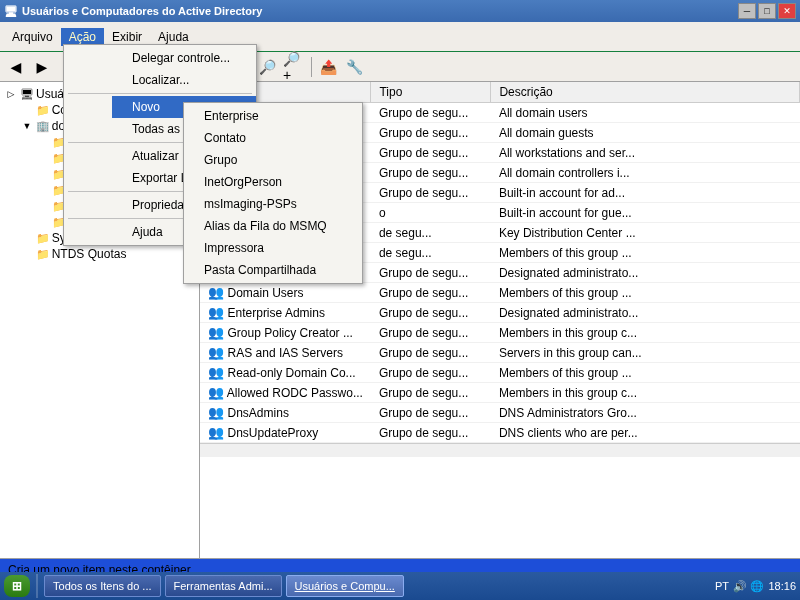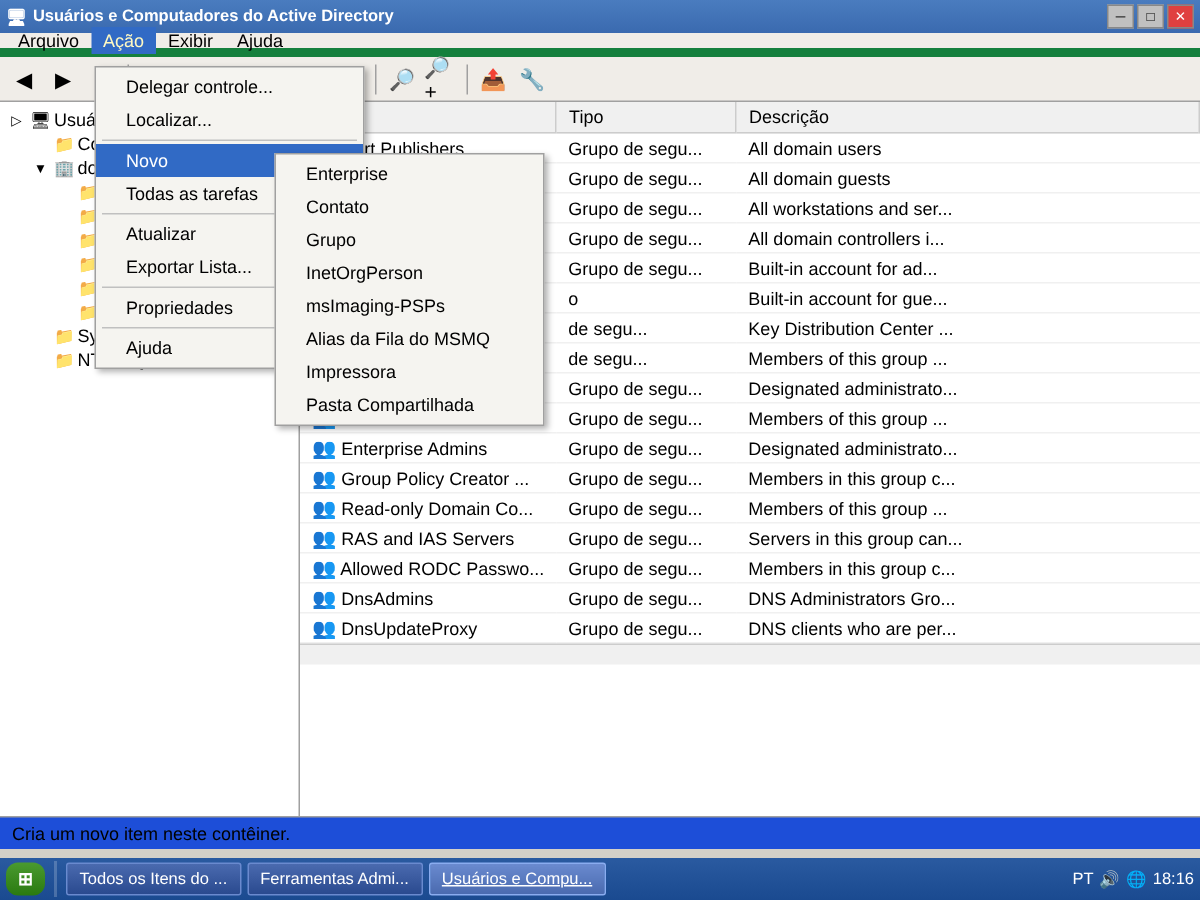--- a/index.html
+++ b/index.html
@@ -44,24 +44,24 @@
       justify-content: center;
       font-size: 9px;
       cursor: pointer;
       color: #000;
     }
     .win-btn.close { background: #e04040; color: white; }
 
     
     #menu-bar {
       background: #f0ede8;
-      height: 16px;
-      display: flex;
-      align-items: center;
-      border-bottom: 6px solid #15803d;
+      height: 30px;
+      display: flex;
+      align-items: center;
+      border-bottom: 1px solid #15803d;
       padding: 0 4px;
     }
     .menu-item {
       padding: 2px 8px;
       cursor: pointer;
       font-size: 12px;
     }
     .menu-item:hover, .menu-item.active {
       background: #316ac5;
       color: white;
@@ -215,20 +215,21 @@
       color: white;
       font-size: 11px;
     }
     .ctx-item {
       padding: 4px 20px;
       cursor: pointer;
       display: flex;
       align-items: center;
       justify-content: space-between;
       font-size: 12px;
+      margin-left: 48px;
     }
     .ctx-item.has-sub::after {
       content: '▶';
       font-size: 9px;
     }
     .ctx-separator {
       height: 1px;
       background: #c0c0c0;
       margin: 2px 4px;
     }
@@ -441,28 +442,28 @@
             <td><span style="font-size:13px;">👥</span> Enterprise Admins</td>
             <td>Grupo de segu...</td>
             <td style="max-width: 200px; overflow: hidden; text-overflow: ellipsis;">Designated administrato...</td>
           </tr>
           <tr>
             <td><span style="font-size:13px;">👥</span> Group Policy Creator ...</td>
             <td>Grupo de segu...</td>
             <td style="max-width: 200px; overflow: hidden; text-overflow: ellipsis;">Members in this group c...</td>
           </tr>
           <tr>
+            <td><span style="font-size:13px;">👥</span> RAS and IAS Servers</td>
+            <td>Grupo de segu...</td>
+            <td style="max-width: 200px; overflow: hidden; text-overflow: ellipsis;">Servers in this group can...</td>
+          </tr>
+          <tr>
             <td><span style="font-size:13px;">👥</span> Read-only Domain Co...</td>
             <td>Grupo de segu...</td>
             <td style="max-width: 200px; overflow: hidden; text-overflow: ellipsis;">Members of this group ...</td>
-          </tr>
-          <tr>
-            <td><span style="font-size:13px;">👥</span> RAS and IAS Servers</td>
-            <td>Grupo de segu...</td>
-            <td style="max-width: 200px; overflow: hidden; text-overflow: ellipsis;">Servers in this group can...</td>
           </tr>
           <tr>
             <td><span style="font-size:13px;">👥</span> Allowed RODC Passwo...</td>
             <td>Grupo de segu...</td>
             <td style="max-width: 200px; overflow: hidden; text-overflow: ellipsis;">Members in this group c...</td>
           </tr>
           <tr>
             <td><span style="font-size:13px;">👥</span> DnsAdmins</td>
             <td>Grupo de segu...</td>
             <td style="max-width: 200px; overflow: hidden; text-overflow: ellipsis;">DNS Administrators Gro...</td>

